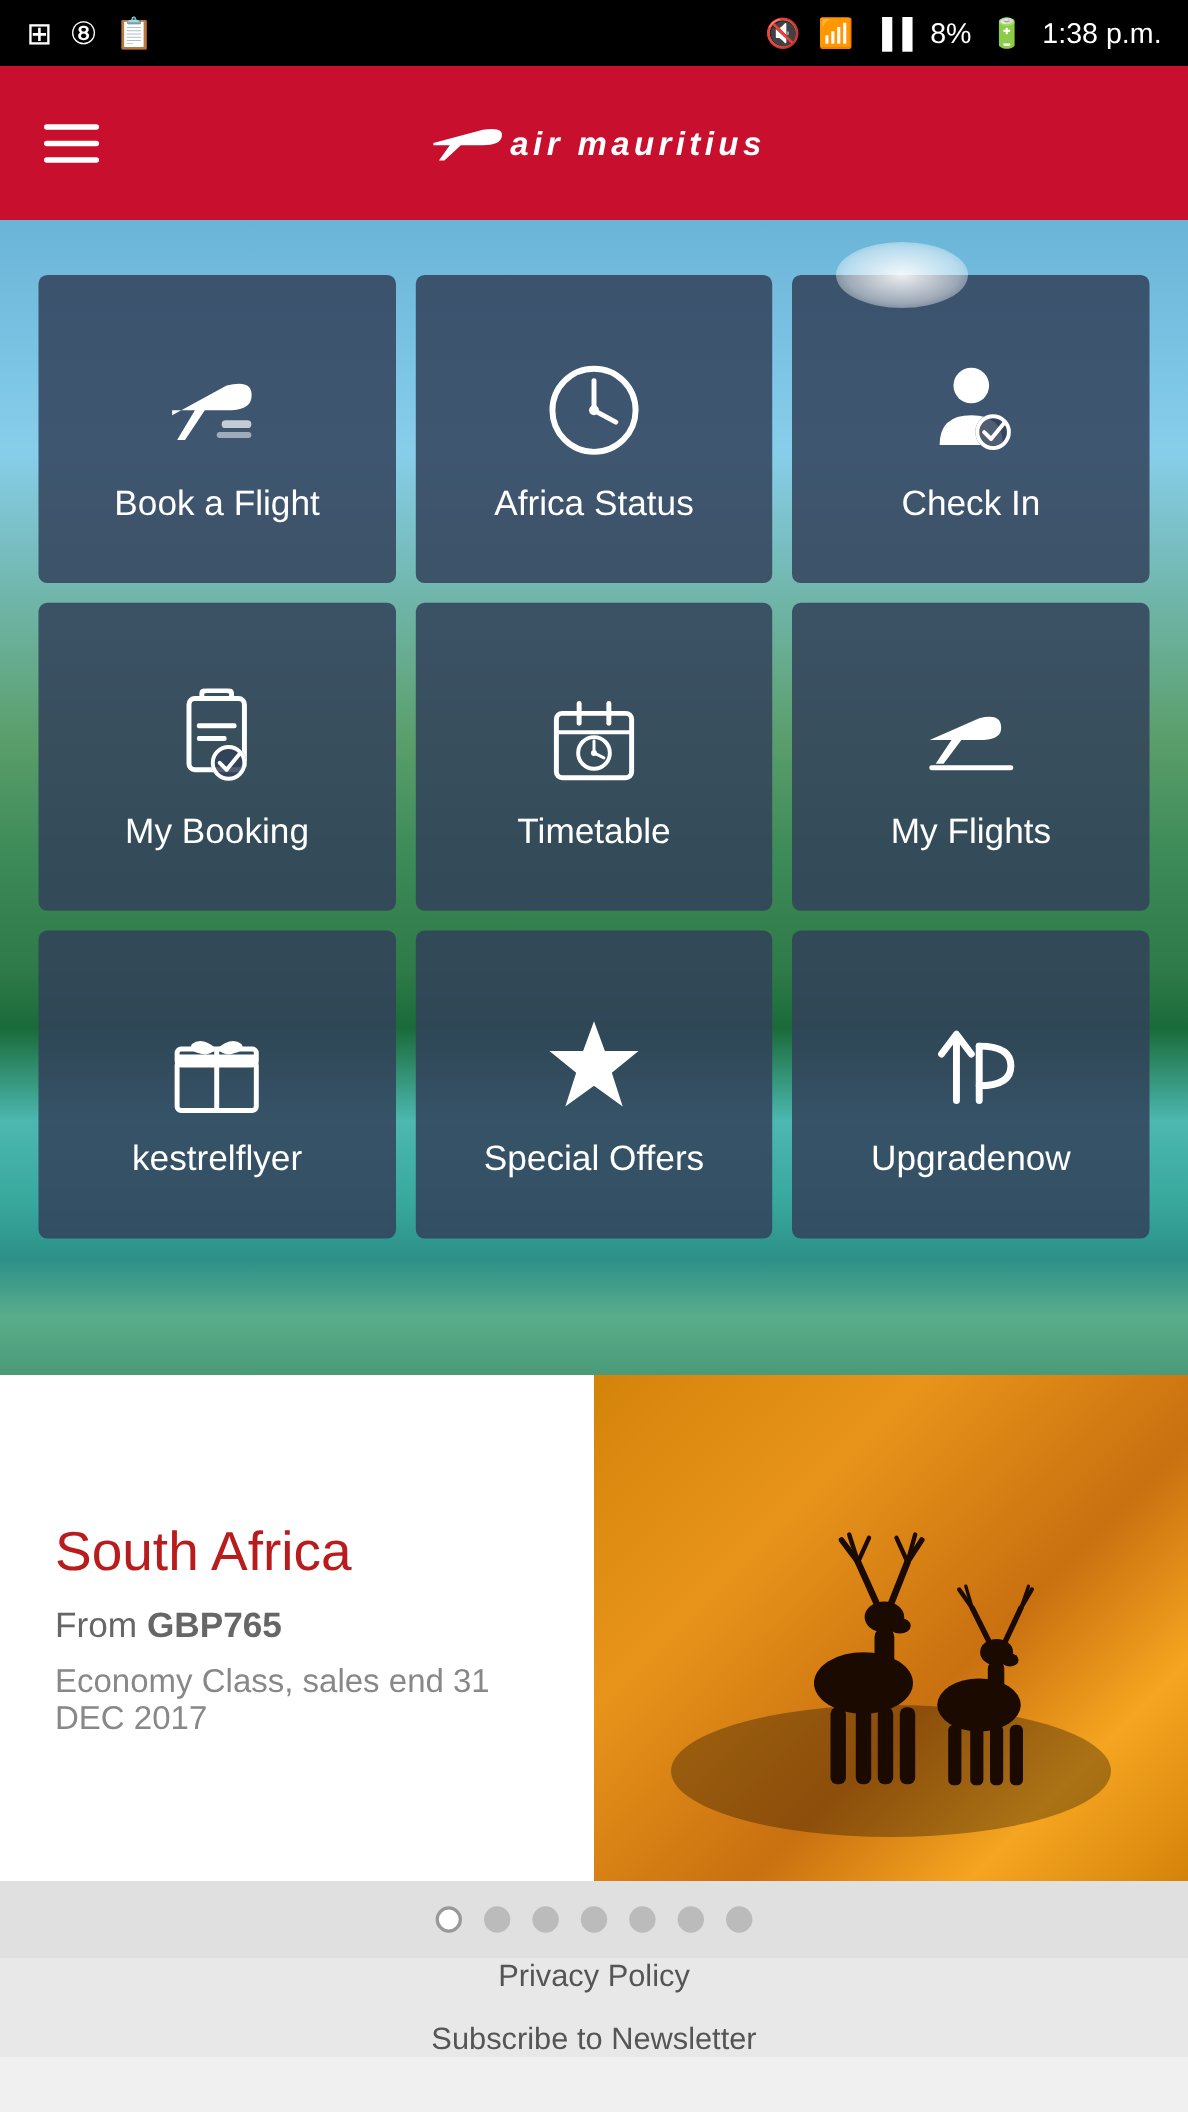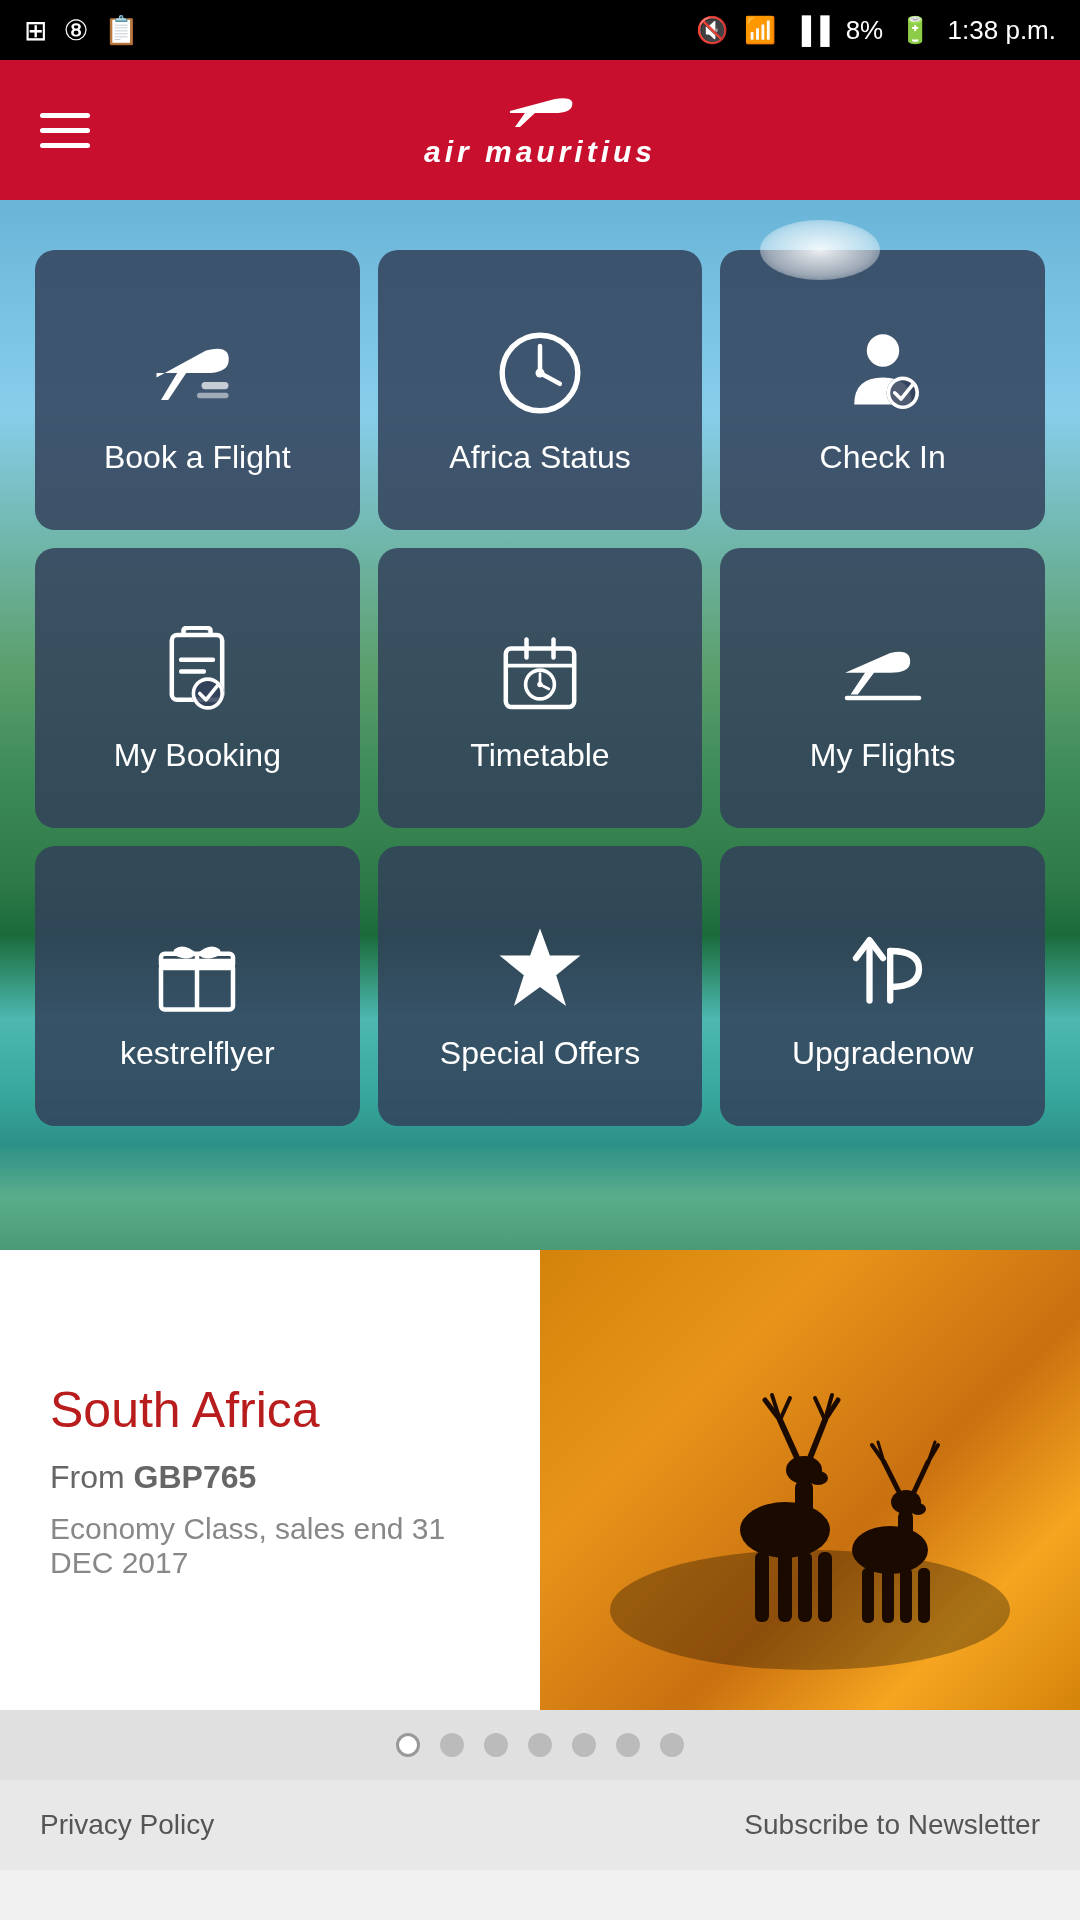--- a/index.html
+++ b/index.html
@@ -48,21 +48,21 @@
       width: 50px;
       height: 5px;
       background: white;
       border-radius: 3px;
     }
     .logo-container {
       position: absolute;
       left: 50%;
       transform: translateX(-50%);
       display: flex;
-      flex-direction: column;
+      flex-direction: row;
       align-items: center;
     }
     .logo-text {
       color: white;
       font-size: 30px;
       letter-spacing: 4px;
       text-transform: lowercase;
       font-style: italic;
       font-weight: bold;
       margin-top: 4px;
@@ -103,21 +103,21 @@
 
     
     .tiles-grid {
       display: grid;
       grid-template-columns: repeat(3, 1fr);
       gap: 18px;
       width: 100%;
     }
     .tile {
       background: rgba(50, 65, 90, 0.85);
-      border-radius: 20px;
+      border-radius: 8px;
       display: flex;
       flex-direction: column;
       align-items: center;
       justify-content: center;
       padding: 60px 20px 36px;
       cursor: pointer;
       min-height: 280px;
     }
     .tile-label {
       color: white;
@@ -199,20 +199,21 @@
 
     
     .footer {
       width: 100%;
       height: 90px;
       background: #e8e8e8;
       display: flex;
       align-items: center;
       justify-content: space-between;
       padding: 0 40px;
+      flex-direction: column;
     }
     .footer-link {
       font-size: 28px;
       color: #555;
       cursor: pointer;
     }
   </style>
 </head>
 <body>
 

